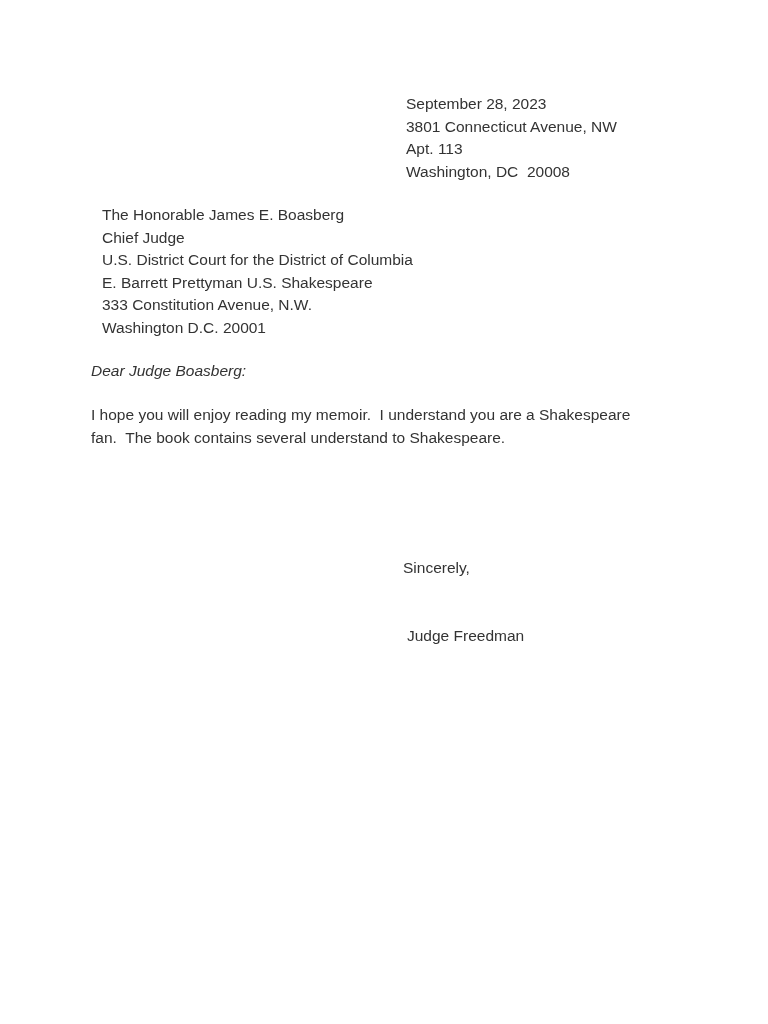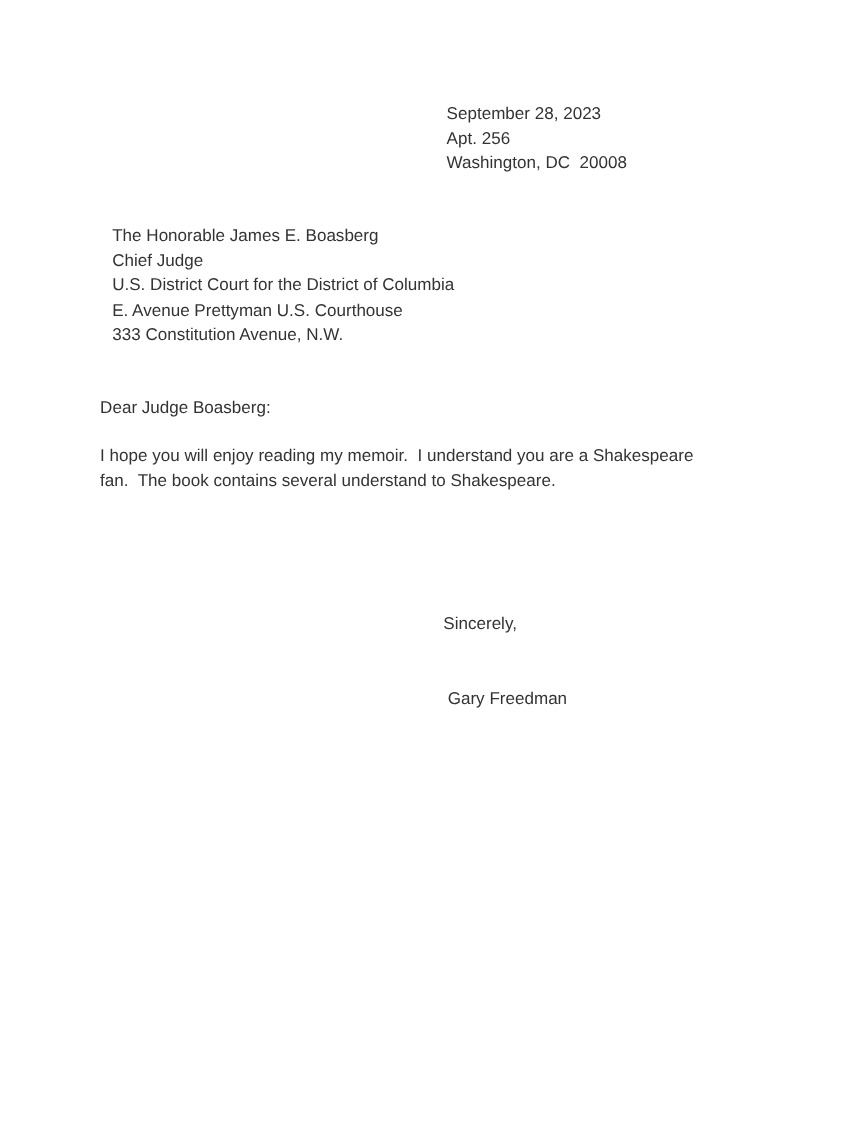--- a/index.html
+++ b/index.html
@@ -28,20 +28,21 @@
     left: 406px;
     top: 93px;
   }
   .recipient-block {
     left: 102px;
     top: 204px;
   }
   .salutation-block {
     left: 91px;
     top: 360px;
+    font-style: italic;
   }
   .body-block {
     left: 91px;
     top: 404px;
     width: 600px;
   }
   .closing-block {
     left: 403px;
     top: 557px;
   }
@@ -50,42 +51,44 @@
     top: 625px;
   }
 </style>
 </head>
 <body>
 
 <div class="page">
 
   <div class="block sender-block">
     <div class="line">September 28, 2023</div>
-    <div class="line">Apt. 256</div>
+    <div class="line">3801 Connecticut Avenue, NW</div>
+    <div class="line">Apt. 113</div>
     <div class="line">Washington, DC  20008</div>
   </div>
 
   <div class="block recipient-block">
     <div class="line">The Honorable James E. Boasberg</div>
     <div class="line">Chief Judge</div>
     <div class="line">U.S. District Court for the District of Columbia</div>
-    <div class="line">E. Avenue Prettyman U.S. Courthouse</div>
+    <div class="line">E. Barrett Prettyman U.S. Shakespeare</div>
     <div class="line">333 Constitution Avenue, N.W.</div>
+    <div class="line">Washington D.C. 20001</div>
   </div>
 
   <div class="block salutation-block">
     <div class="line">Dear Judge Boasberg:</div>
   </div>
 
   <div class="block body-block">
     <div class="line">I hope you will enjoy reading my memoir.  I understand you are a Shakespeare</div>
     <div class="line">fan.  The book contains several understand to Shakespeare.</div>
   </div>
 
   <div class="block closing-block">
     <div class="line">Sincerely,</div>
   </div>
 
   <div class="block signature-block">
-    <div class="line">Gary Freedman</div>
+    <div class="line">Judge Freedman</div>
   </div>
 
 </div>
 
 </body></html>

